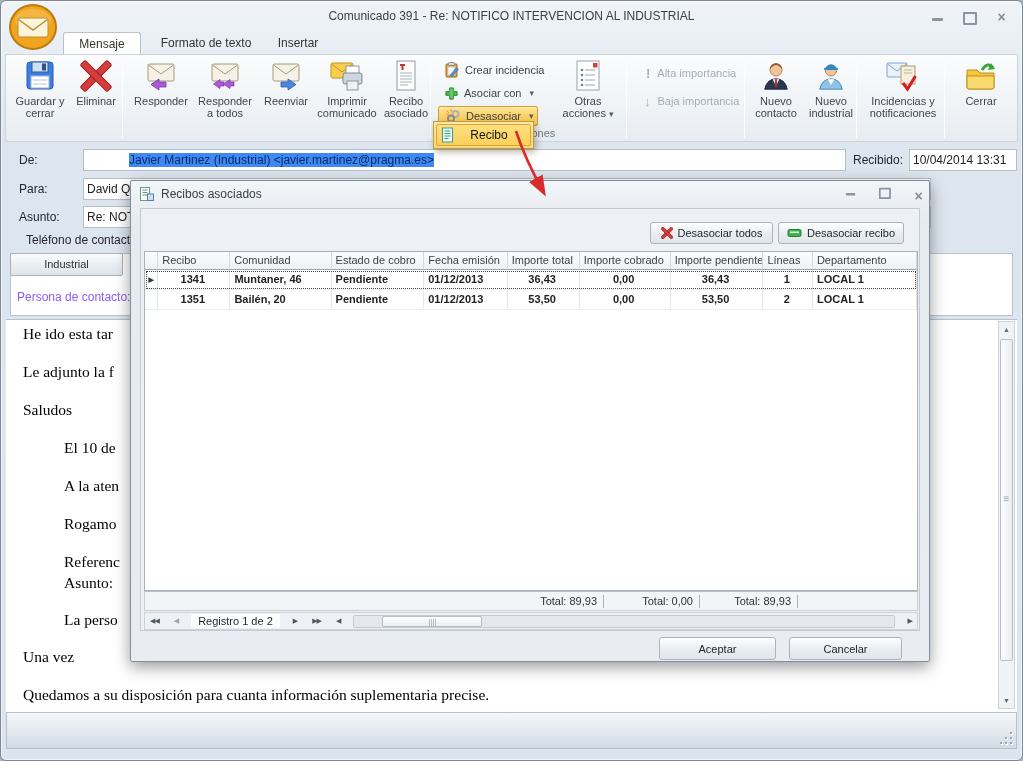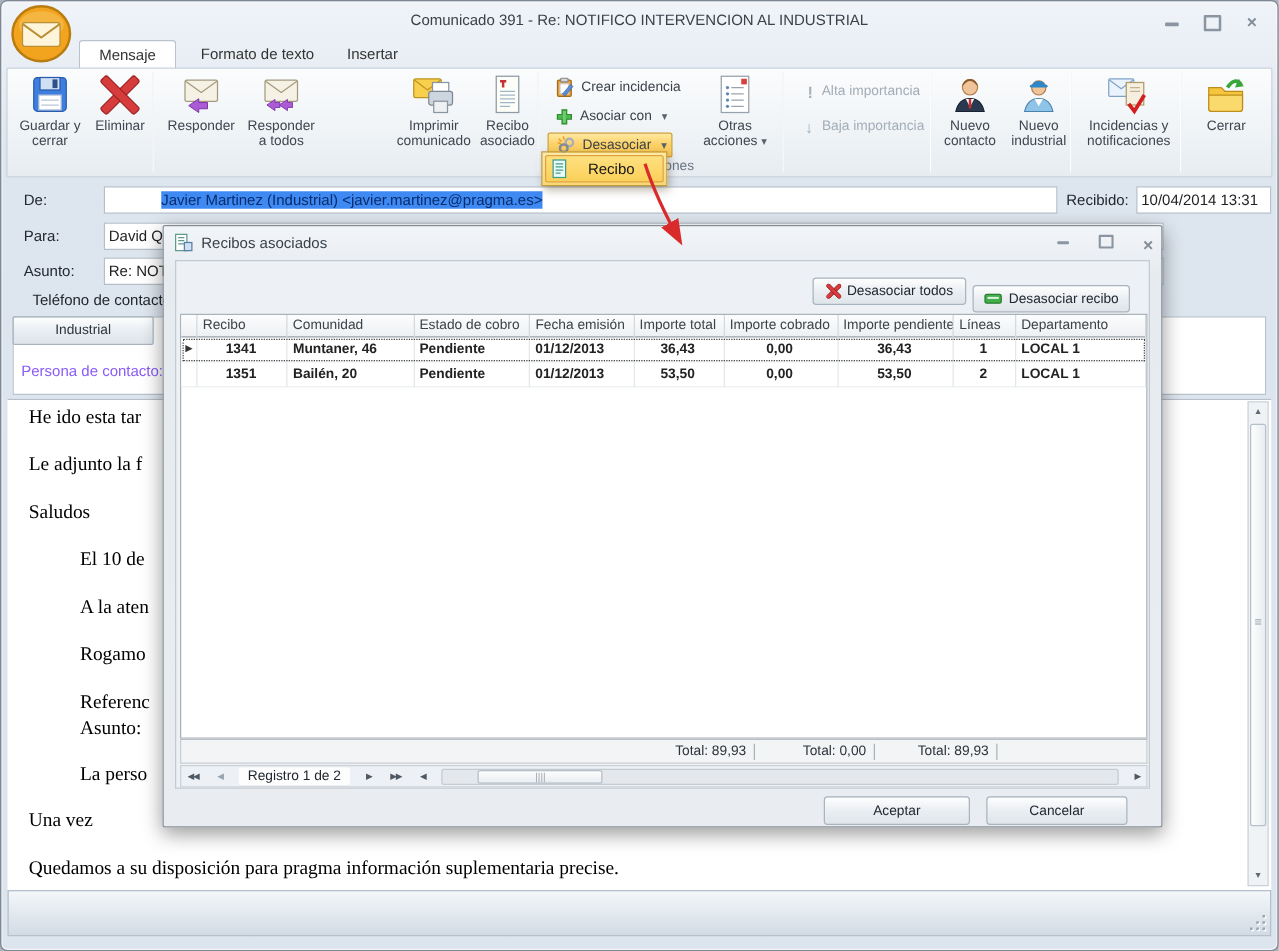--- a/index.html
+++ b/index.html
@@ -179,20 +179,28 @@
     </div>
     <div class="abs rbtn" style="left:188px; width:62px;">
       <svg width="30" height="32" viewBox="0 0 30 32">
         <rect x="2" y="4" width="26" height="17" rx="1.5" fill="#f5f1e4" stroke="#a39a7e"></rect>
         <path d="M2.5 5 L15 14 L27.5 5" fill="none" stroke="#a39a7e"></path>
         <path d="M10 22 v-2.5 l-6.5 4.5 6.5 4.5 v-2.5 h4 v-4 z" fill="#ab5bd6" stroke="#7d35a8" stroke-width=".7"></path>
         <path d="M20 22 v-2.5 l-6.5 4.5 6.5 4.5 v-2.5 h4 v-4 z" fill="#ab5bd6" stroke="#7d35a8" stroke-width=".7"></path>
       </svg>
       <span>Responder a todos</span>
     </div>
+    <div class="abs rbtn" style="left:252px; width:56px;">
+      <svg width="30" height="32" viewBox="0 0 30 32">
+        <rect x="2" y="4" width="26" height="17" rx="1.5" fill="#f5f1e4" stroke="#a39a7e"></rect>
+        <path d="M2.5 5 L15 14 L27.5 5" fill="none" stroke="#a39a7e"></path>
+        <path d="M17 22 v-3 l8 5.5 -8 5.5 v-3 h-7 v-5 z" fill="#4d86e0" stroke="#2d5cab" stroke-width=".8"></path>
+      </svg>
+      <span>Reenviar</span>
+    </div>
     <div class="abs rbtn" style="left:310px; width:62px;">
       <svg width="34" height="32" viewBox="0 0 34 32">
         <rect x="1" y="3" width="22" height="15" rx="1.5" fill="#f9d04d" stroke="#bd9423"></rect>
         <path d="M1.5 4 L12 12 L22.5 4" fill="none" stroke="#bd9423"></path>
         <rect x="16" y="6" width="13" height="8" fill="#fff" stroke="#8b95a0"></rect>
         <rect x="13" y="13" width="19" height="11" rx="2" fill="#cdd6de" stroke="#7c8894"></rect>
         <rect x="17" y="21" width="11" height="9" fill="#eef1f4" stroke="#8b95a0"></rect>
       </svg>
       <span>Imprimir comunicado</span>
     </div>
@@ -340,21 +348,21 @@
     <div class="bl" style="left:17px; top:5px;">He ido esta tar</div>
     <div class="bl" style="left:17px; top:43px;">Le adjunto la f</div>
     <div class="bl" style="left:17px; top:81px;">Saludos</div>
     <div class="bl" style="left:58px; top:119px;">El 10 de</div>
     <div class="bl" style="left:58px; top:157px;">A la aten</div>
     <div class="bl" style="left:58px; top:195px;">Rogamo</div>
     <div class="bl" style="left:58px; top:233px;">Referenc</div>
     <div class="bl" style="left:58px; top:254px;">Asunto:</div>
     <div class="bl" style="left:58px; top:291px;">La perso</div>
     <div class="bl" style="left:17px; top:328px;">Una vez</div>
-    <div class="bl" style="left:17px; top:366px;">Quedamos a su disposición para pragma información suplementaria precise.</div>
+    <div class="bl" style="left:17px; top:366px;">Quedamos a su disposición para cuanta información suplementaria precise.</div>
   </div>
 
   <div class="abs vsb">
     <div class="abs sb-arrow" style="top:0;">▲</div>
     <div class="abs vthumb">
       <span>≡</span>
     </div>
     <div class="abs sb-arrow" style="bottom:0;">▼</div>
   </div>
 
@@ -400,21 +408,21 @@
 
   <div class="abs dlg-inner">
 
     <div class="abs btn" style="left:509px; top:13px; width:123px; height:22px;">
       <svg width="12" height="12" viewBox="0 0 12 12">
         <rect x="4.6" y="-1.5" width="3" height="15" transform="rotate(45 6 6)" rx="1" fill="#d63c3c" stroke="#9c2222" stroke-width=".7"></rect>
         <rect x="4.6" y="-1.5" width="3" height="15" transform="rotate(-45 6 6)" rx="1" fill="#d63c3c" stroke="#9c2222" stroke-width=".7"></rect>
       </svg>
       <span>Desasociar todos</span>
     </div>
-    <div class="abs btn" style="left:637px; top:19px; width:126px; height:22px;">
+    <div class="abs btn" style="left:637px; top:13px; width:126px; height:22px;">
       <svg width="15" height="12" viewBox="0 0 15 12">
         <rect x="1" y="2.5" width="13" height="7" rx="1.5" fill="#3fb04a" stroke="#2b7d33"></rect>
         <rect x="3" y="4.5" width="9" height="1.6" fill="#fff" opacity=".85"></rect>
       </svg>
       <span>Desasociar recibo</span>
     </div>
 
     <div class="abs grid">
       <div class="tr hdr">
         <div class="td w-sel"></div>

